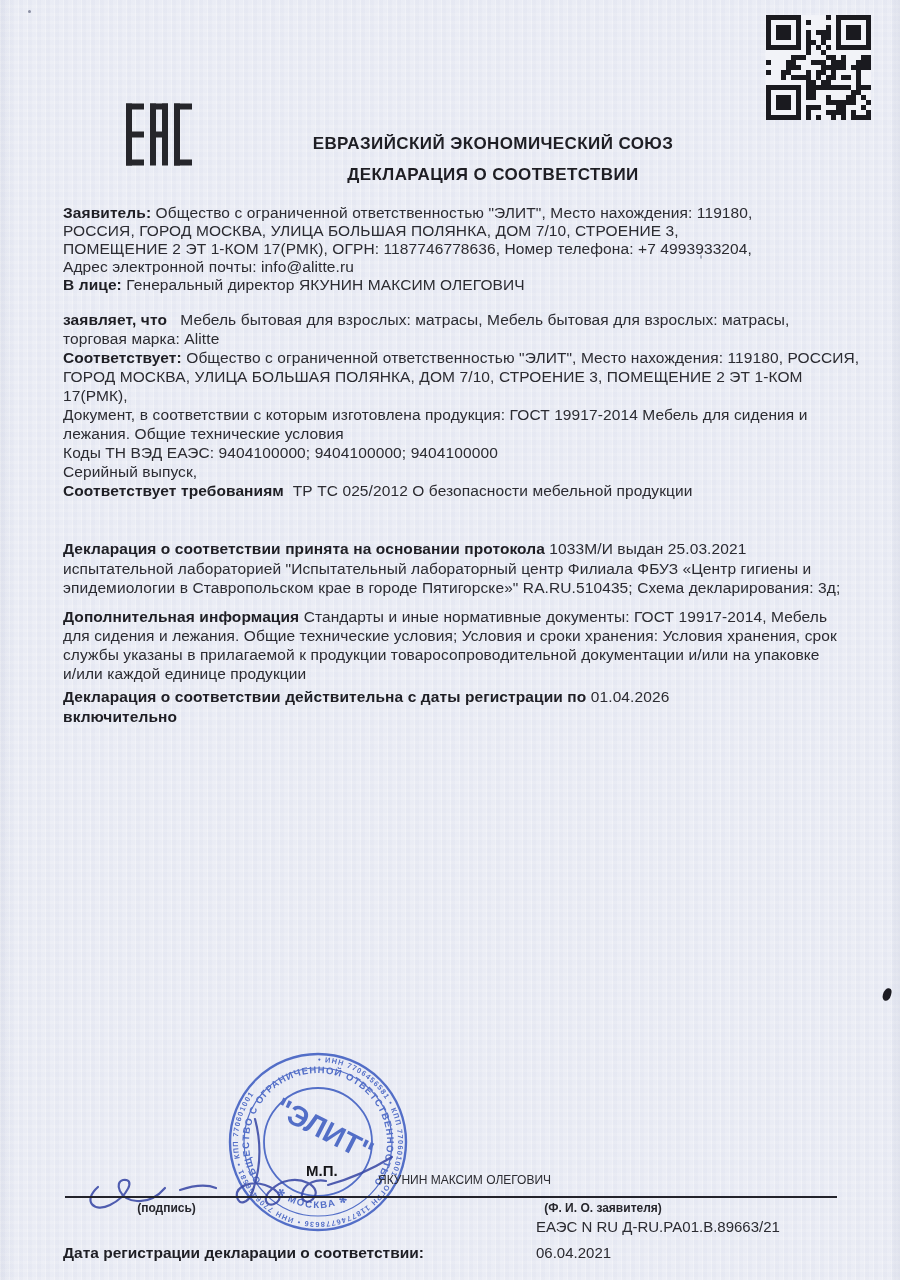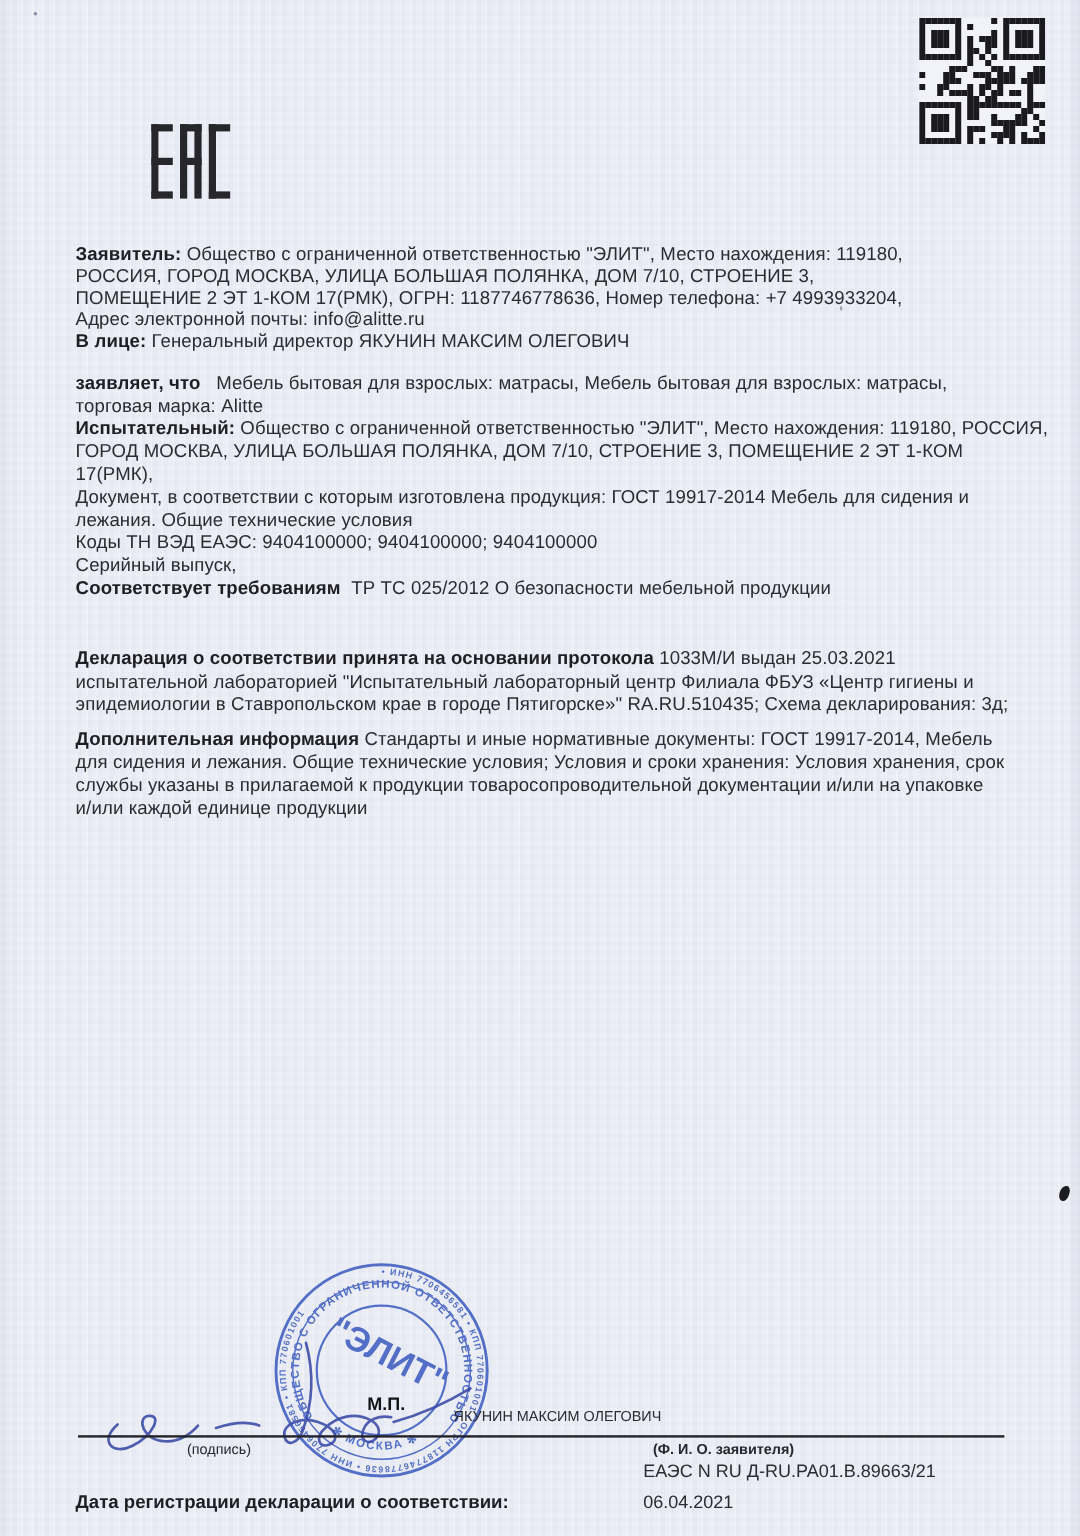--- a/index.html
+++ b/index.html
@@ -27,21 +27,21 @@
     letter-spacing:0.1px;
   }
   .lh22{line-height:18px;}
   .lh19{line-height:19px;}
   .lh195{line-height:19.5px;}
   .titlewrap{left:63px;top:134px;width:800px;padding-left:30px;text-align:center;}
   .title{font-weight:bold;font-size:17px;letter-spacing:.4px;color:#1e1e24;}
   .title2{margin-top:11px;}
   .sigline{left:65px;top:1196px;width:772px;height:2px;background:#23232a;}
   .fio{left:378px;top:1173px;font-size:12px;color:#2b2b31;}
-  .podpis{left:130px;top:1201px;width:105px;text-align:center;font-size:12px;font-weight:normal;color:#26262c;}
+  .podpis{left:114px;top:1201px;width:105px;text-align:center;font-size:12px;font-weight:bold;color:#26262c;}
   .fiolabel{left:528px;top:1201px;width:150px;text-align:center;font-size:12px;font-weight:bold;color:#26262c;}
   .mp{left:306px;top:1162px;font-size:15px;font-weight:bold;color:#141418;}
   .reglabel{left:63px;font-size:15.5px;font-weight:bold;color:#1e1e24;}
   .regvalue{left:536px;font-size:15px;color:#2b2b31;}
   .row1{top:1218px;}
   .row2{top:1244px;}
   .speck1{left:883px;top:988px;width:8px;height:13px;border-radius:60% 40% 55% 45%;background:#1c1c22;transform:rotate(14deg);}
   .speck2{left:28px;top:10px;width:3px;height:3px;border-radius:50%;background:#8b8fa3;}
   .speck3{left:700px;top:255px;width:2px;height:4px;background:#9aa0b5;border-radius:50%;}
 </style>
@@ -286,47 +286,53 @@
       <rect x="8" y="20" width="1" height="1" fill="#1a1a1f"></rect>
       <rect x="10" y="20" width="1" height="1" fill="#1a1a1f"></rect>
       <rect x="13" y="20" width="1" height="1" fill="#1a1a1f"></rect>
       <rect x="15" y="20" width="1" height="1" fill="#1a1a1f"></rect>
       <rect x="17" y="20" width="1" height="1" fill="#1a1a1f"></rect>
       <rect x="18" y="20" width="1" height="1" fill="#1a1a1f"></rect>
       <rect x="19" y="20" width="1" height="1" fill="#1a1a1f"></rect>
       <rect x="20" y="20" width="1" height="1" fill="#1a1a1f"></rect>
     </svg>
 
+  <div class="abs titlewrap">
+    <div class="title">ЕВРАЗИЙСКИЙ ЭКОНОМИЧЕСКИЙ СОЮЗ</div>
+    <div class="title title2">ДЕКЛАРАЦИЯ О СООТВЕТСТВИИ</div>
+  </div>
 
   <div class="abs para lh22" style="top:204px;"><span class="b">Заявитель: </span><span>Общество с ограниченной ответственностью "ЭЛИТ", Место нахождения: 119180,
 РОССИЯ, ГОРОД МОСКВА, УЛИЦА БОЛЬШАЯ ПОЛЯНКА, ДОМ 7/10, СТРОЕНИЕ 3,
 ПОМЕЩЕНИЕ 2 ЭТ 1-КОМ 17(РМК), ОГРН: 1187746778636, Номер телефона: +7 4993933204,
 Адрес электронной почты: info@alitte.ru
 </span><span class="b">В лице: </span><span>Генеральный директор ЯКУНИН МАКСИМ ОЛЕГОВИЧ</span></div>
 
   <div class="abs para lh19" style="top:310px;"><span class="b">заявляет, что</span><span>&nbsp;&nbsp;&nbsp;Мебель бытовая для взрослых: матрасы, Мебель бытовая для взрослых: матрасы,
 торговая марка: Alitte
-</span><span class="b">Испытательный: </span><span>Общество с ограниченной ответственностью "ЭЛИТ", Место нахождения: 119180, РОССИЯ,
+</span><span class="b">Соответствует: </span><span>Общество с ограниченной ответственностью "ЭЛИТ", Место нахождения: 119180, РОССИЯ,
 ГОРОД МОСКВА, УЛИЦА БОЛЬШАЯ ПОЛЯНКА, ДОМ 7/10, СТРОЕНИЕ 3, ПОМЕЩЕНИЕ 2 ЭТ 1-КОМ
 17(РМК),
 Документ, в соответствии с которым изготовлена продукция: ГОСТ 19917-2014 Мебель для сидения и
 лежания. Общие технические условия
 Коды ТН ВЭД ЕАЭС: 9404100000; 9404100000; 9404100000
 Серийный выпуск,
 </span><span class="b">Соответствует требованиям</span><span>&nbsp;&nbsp;ТР ТС 025/2012 О безопасности мебельной продукции</span></div>
 
   <div class="abs para lh195" style="top:539px;"><span class="b">Декларация о соответствии принята на основании протокола </span><span>1033М/И выдан 25.03.2021
 испытательной лабораторией "Испытательный лабораторный центр Филиала ФБУЗ «Центр гигиены и
 эпидемиологии в Ставропольском крае в городе Пятигорске»" RA.RU.510435; Схема декларирования: 3д;</span></div>
 
   <div class="abs para lh19" style="top:607px;"><span class="b">Дополнительная информация </span><span>Стандарты и иные нормативные документы: ГОСТ 19917-2014, Мебель
 для сидения и лежания. Общие технические условия; Условия и сроки хранения: Условия хранения, срок
 службы указаны в прилагаемой к продукции товаросопроводительной документации и/или на упаковке
 и/или каждой единице продукции</span></div>
 
+  <div class="abs para lh195" style="top:687px;"><span class="b">Декларация о соответствии действительна с даты регистрации по </span><span>01.04.2026
+</span><span class="b">включительно</span></div>
 
   <div class="abs mp">М.П.</div>
 
   <svg class="abs" style="left:226px;top:1050px;" width="184" height="184" viewBox="-92 -92 184 184" opacity="0.87">
     <defs>
       <path id="arcTop" d="M -57,39 A 69,69 0 1 1 57,39" fill="none"></path>
       <path id="arcBottom" d="M -42,51 A 66,66 0 0 0 42,51" fill="none"></path>
       <path id="arcOuter" d="M 0,-80 A 80,80 0 1 1 -0.01,-80" fill="none"></path>
     </defs>
     <g fill="none" stroke="#3d5cc1">

